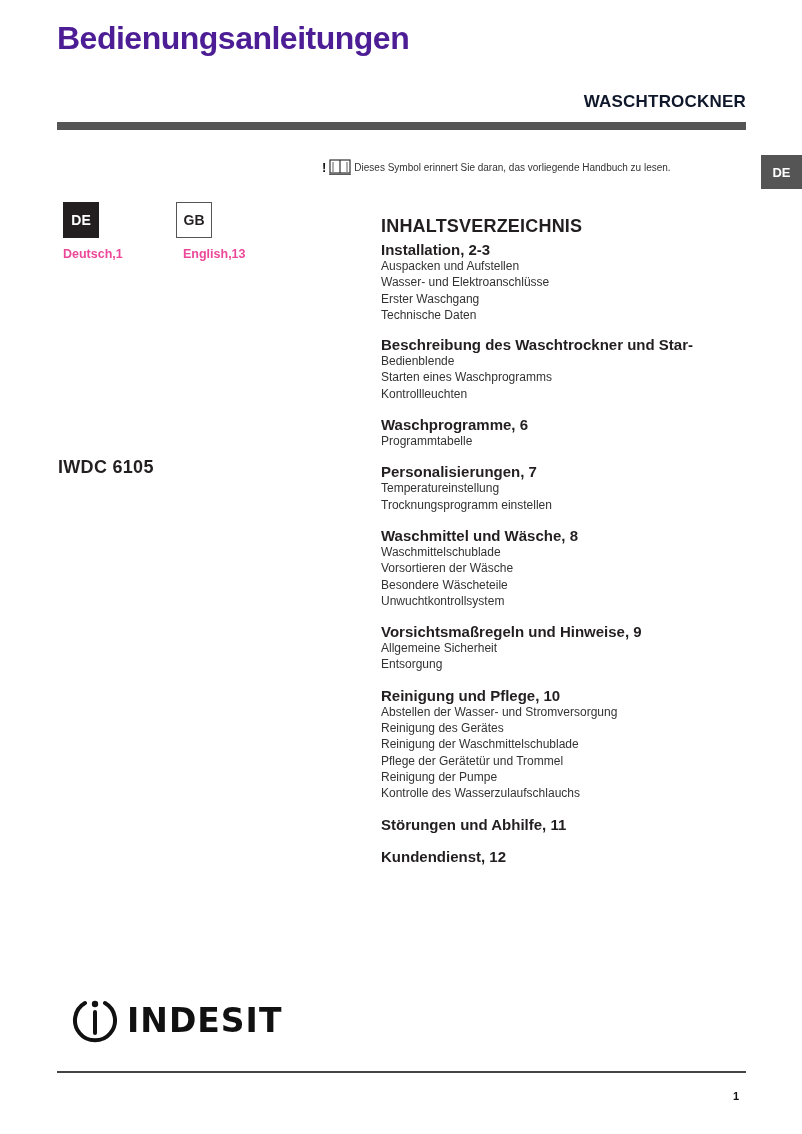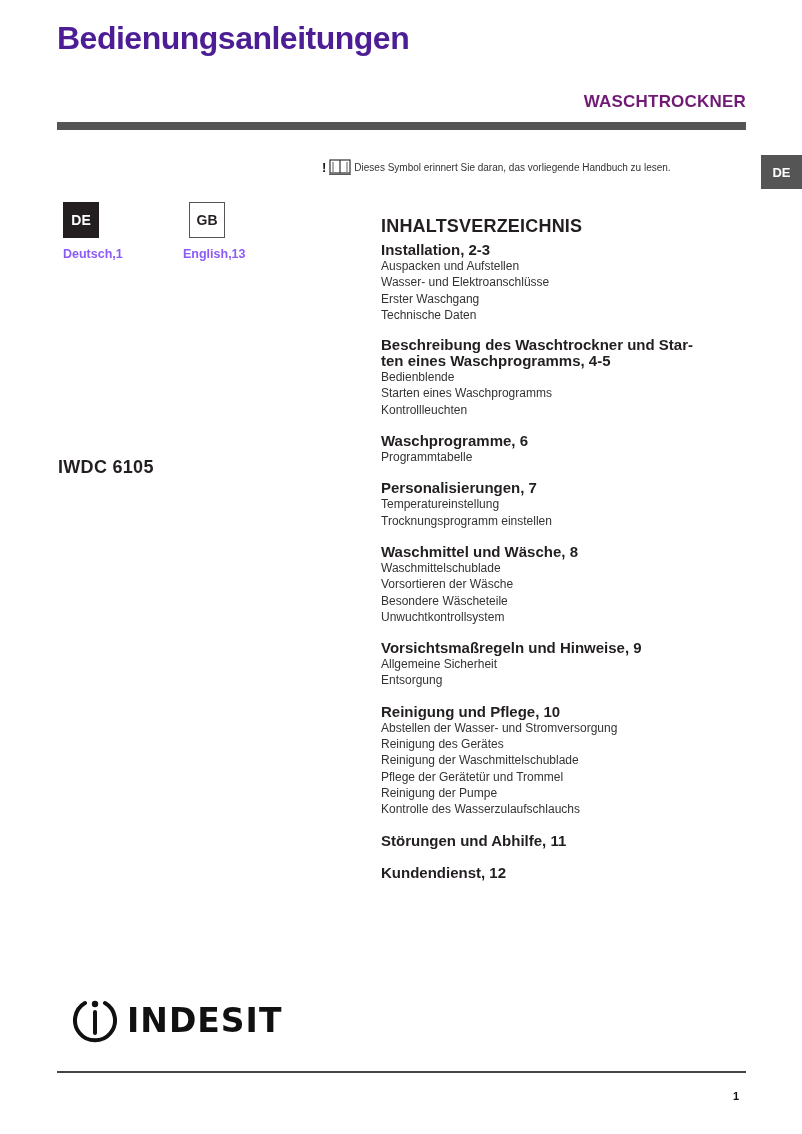--- a/index.html
+++ b/index.html
@@ -6,41 +6,41 @@
   body {
     width: 802px; height: 1134px; position: relative; overflow: hidden;
     font-family: "Liberation Sans", sans-serif; color: #1a1a1a;
   }
   .abs { position: absolute; }
   .title {
     left: 57px; top: 20px; font-size: 32px; font-weight: bold; letter-spacing: -0.5px;
     color: #4c1d95; white-space: nowrap;
   }
   .subtitle {
-    right: 56px; top: 92px; font-size: 17px; font-weight: bold; color: #701a75;
+    right: 56px; top: 92px; font-size: 17px; font-weight: bold; color: #0f172a;
     letter-spacing: 0.2px;
   }
   .top-rule { left: 57px; top: 122px; width: 689px; height: 8px; background: #555555; }
   .notice {
     left: 322px; top: 159px; font-size: 10px; color: #333; white-space: nowrap;
     display: flex; align-items: center;
   }
   .notice .excl { font-weight: bold; font-size: 13px; margin-right: 3px; color: #111; }
   .notice svg { margin-right: 3px; }
   .side-tab {
     left: 761px; top: 155px; width: 41px; height: 34px; background: #555555; color: #fff;
     font-weight: bold; font-size: 13px; display: flex; align-items: center; justify-content: center;
   }
   .lang-box {
     width: 36px; height: 36px; display: flex; align-items: center; justify-content: center;
     font-weight: bold; font-size: 14px; box-sizing: border-box;
   }
   .lang-de { left: 63px; top: 202px; background: #231f20; color: #fff; }
-  .lang-gb { left: 189px; top: 202px; background: #fff; color: #231f20; border: 1px solid #555; }
-  .lang-label { font-size: 12.5px; font-weight: bold; color: #8b5cf6; }
+  .lang-gb { left: 176px; top: 202px; background: #fff; color: #231f20; border: 1px solid #555; }
+  .lang-label { font-size: 12.5px; font-weight: bold; color: #ec4899; }
   .lang-label-de { left: 63px; top: 247px; }
   .lang-label-gb { left: 183px; top: 247px; }
   .model { left: 58px; top: 457px; font-size: 18px; font-weight: bold; color: #231f20; letter-spacing: 0.3px; }
   .toc { left: 381px; top: 216px; width: 370px; }
   .toc-title { font-size: 18px; font-weight: bold; color: #231f20; margin-bottom: 5px; letter-spacing: 0.2px; }
   .toc-section { margin-top: 0; }
   .toc-head { font-size: 15px; font-weight: bold; color: #231f20; line-height: 16px; }
   .toc-sub { font-size: 12px; color: #333; line-height: 16.3px; }
   .logo { left: 70px; top: 995px; display: flex; align-items: center; }
   .logo-word { font-size: 33px; font-weight: bold; letter-spacing: 1px; color: #111; margin-left: 7px; font-family: "DejaVu Sans", sans-serif; }
@@ -81,21 +81,20 @@
   <div class="toc-section">
     <div class="toc-head">Installation, 2-3</div>
     <div class="toc-sub">Auspacken und Aufstellen</div>
     <div class="toc-sub">Wasser- und Elektroanschlüsse</div>
     <div class="toc-sub">Erster Waschgang</div>
     <div class="toc-sub">Technische Daten</div>
   </div>
 
   <div class="toc-section" style="margin-top:14px">
     <div class="toc-head">Beschreibung des Waschtrockner und Star-</div>
-    <div class="toc-head">ten eines Waschprogramms, 4-5</div>
     <div class="toc-sub">Bedienblende</div>
     <div class="toc-sub">Starten eines Waschprogramms</div>
     <div class="toc-sub">Kontrollleuchten</div>
   </div>
 
   <div class="toc-section" style="margin-top:15px">
     <div class="toc-head">Waschprogramme, 6</div>
     <div class="toc-sub">Programmtabelle</div>
   </div>
 

